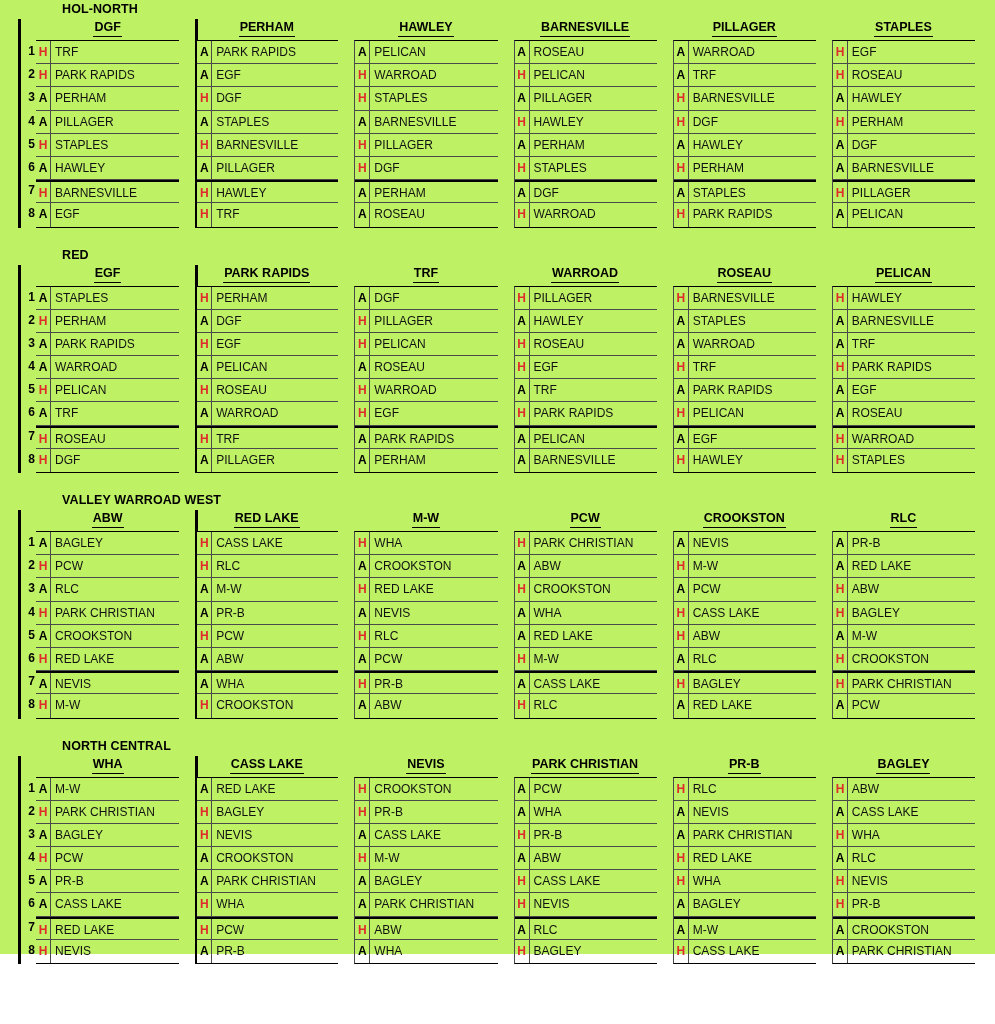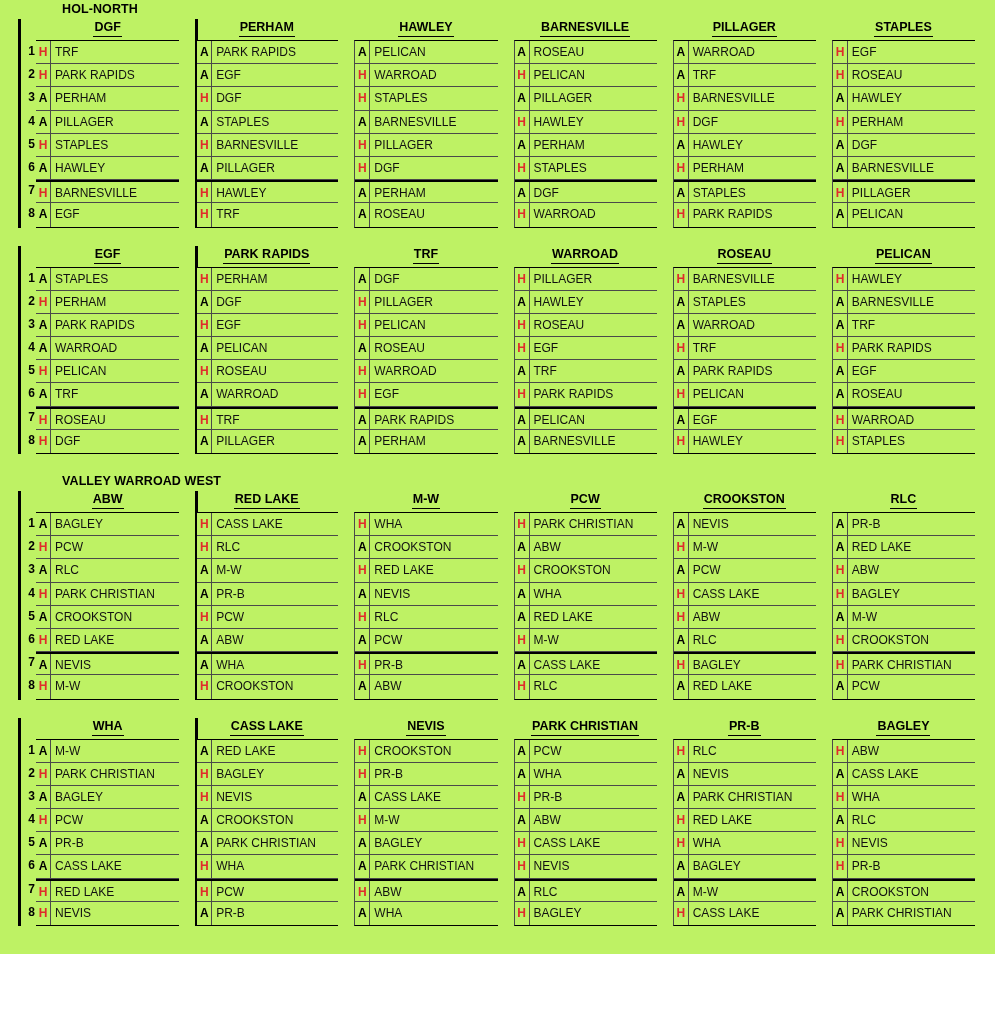--- a/index.html
+++ b/index.html
@@ -403,20 +403,21 @@
                 <div class="ha away">A</div>
                 <div class="opp">PELICAN</div>
               </div>
             </div>
           </div>
         </div>
       </div>
     </div>
     <div class="conf-gap"></div>
     <div class="conference">
+      <div class="conf-title">RED</div>
       <div class="conf-body">
         <div class="rownum-col">
           <div class="rownum-head"></div>
           <div class="rownum">1</div>
           <div class="rownum">2</div>
           <div class="rownum">3</div>
           <div class="rownum">4</div>
           <div class="rownum">5</div>
           <div class="rownum">6</div>
           <div class="rownum">7</div>
@@ -884,20 +885,21 @@
                 <div class="ha away">A</div>
                 <div class="opp">PCW</div>
               </div>
             </div>
           </div>
         </div>
       </div>
     </div>
     <div class="conf-gap"></div>
     <div class="conference">
+      <div class="conf-title">NORTH CENTRAL</div>
       <div class="conf-body">
         <div class="rownum-col">
           <div class="rownum-head"></div>
           <div class="rownum">1</div>
           <div class="rownum">2</div>
           <div class="rownum">3</div>
           <div class="rownum">4</div>
           <div class="rownum">5</div>
           <div class="rownum">6</div>
           <div class="rownum">7</div>

